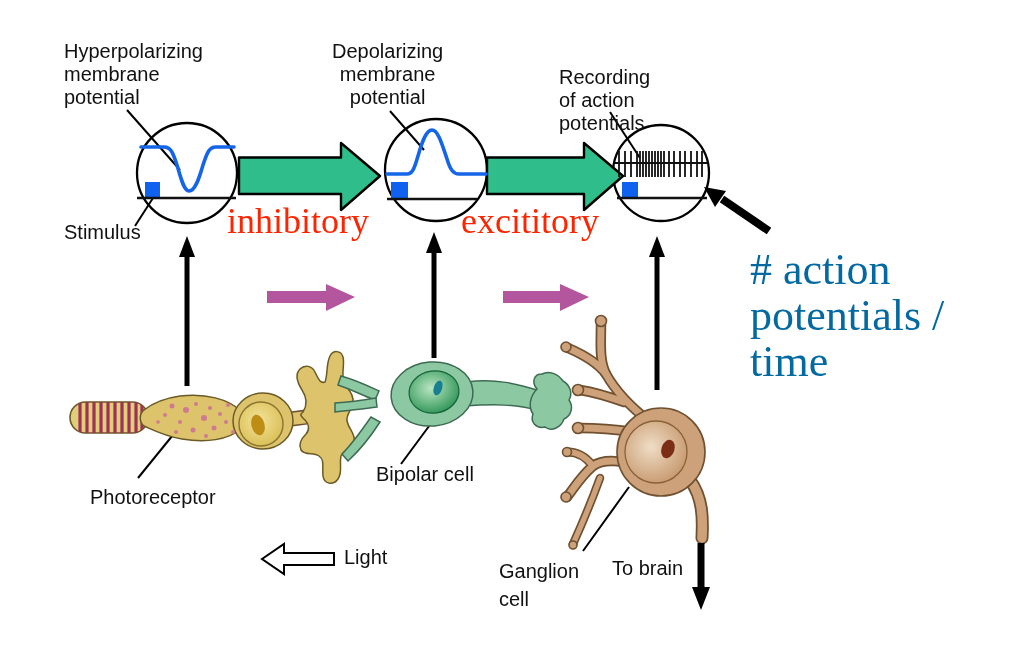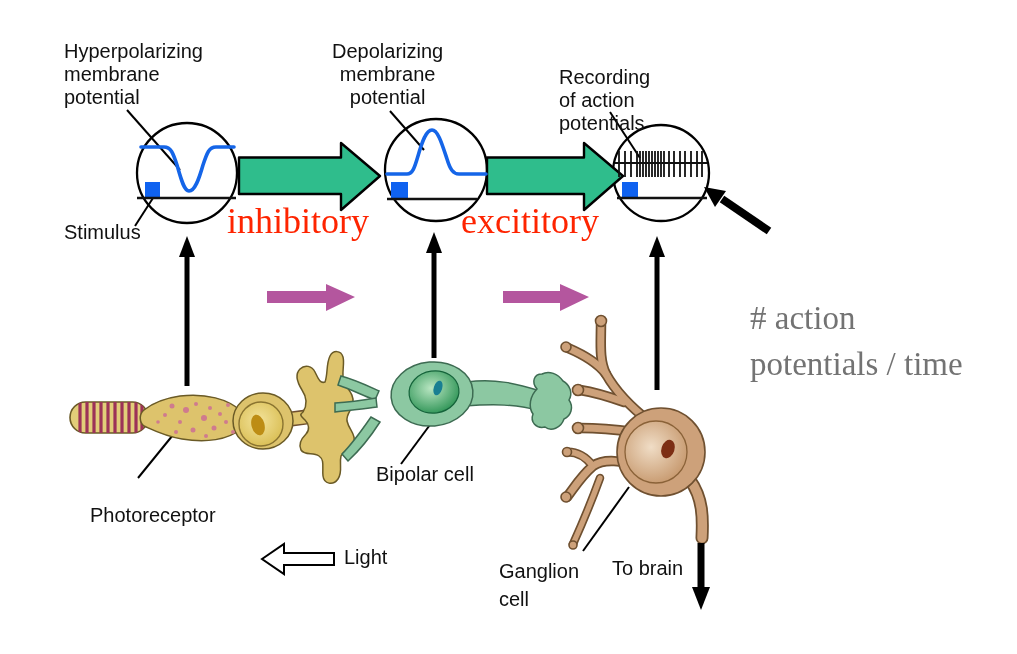--- a/index.html
+++ b/index.html
@@ -11,21 +11,21 @@
   .lbl {
     position:absolute; color:#111; font-size:20px; line-height:23px;
     white-space:pre-line; letter-spacing:0;
   }
   .syn-label {
     position:absolute; font-family:"Liberation Serif", serif;
     color: var(--annotation_red); font-size:36px; line-height:36px; white-space:nowrap;
   }
   .rate-label {
     position:absolute; font-family:"Liberation Serif", serif;
-    color:#737373; font-size:33px; line-height:46px; white-space:pre-line;margin-top:48px;
+    color:#0369a1; font-size:44px; line-height:46px; white-space:pre-line;
   }
   .gang-lines { line-height:28px; }
   
   .circleFrame { fill:#fff; stroke:#000; stroke-width:2.3; }
   .leader { stroke:#000; stroke-width:2; fill:none; }
   .trace { stroke: var(--trace_blue); stroke-width:3.6; fill:none; stroke-linecap:round; }
   .stim { fill: var(--stimulus_blue); }
   .baseline { stroke:#111; stroke-width:2.6; }
   .spikeline { stroke:#111; stroke-width:2.2; }
   #spike-ticks line { stroke:#111; stroke-width:1.8; }
@@ -235,20 +235,20 @@
 membrane
 potential</div>
 <div class="lbl" style="left:559px; top:40px;margin-top:26px;">Recording
 of action
 potentials</div>
 <div class="lbl" style="left:64px; top:221px;">Stimulus</div>
 <div class="syn-label" style="left:461px; top:203px;">excititory</div>
 <div class="syn-label" style="left:227px; top:203px;">inhibitory</div>
 <div class="rate-label" style="left:750px; top:247px;"># action
 potentials / time</div>
-<div class="lbl" style="left:90px; top:504px;">Photoreceptor</div>
+<div class="lbl" style="left:90px; top:486px;">Photoreceptor</div>
 <div class="lbl" style="left:376px; top:463px;">Bipolar cell</div>
 <div class="lbl gang-lines" style="left:499px; top:557px;">Ganglion
 cell</div>
 <div class="lbl" style="left:612px; top:557px;">To brain</div>
 <div class="lbl" style="left:344px; top:546px;">Light</div>
 
 </div>
 
 </body></html>

